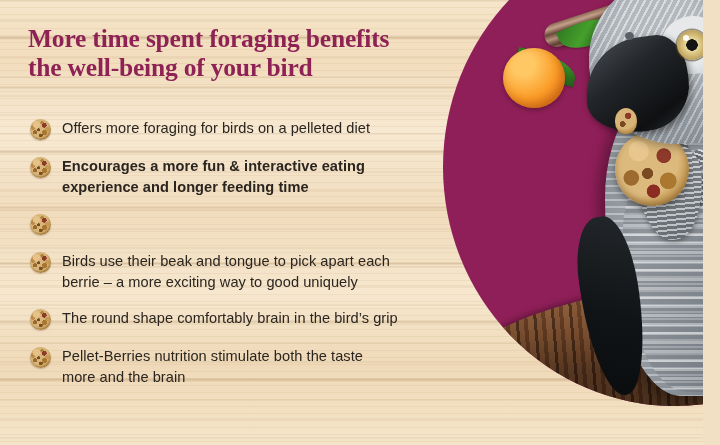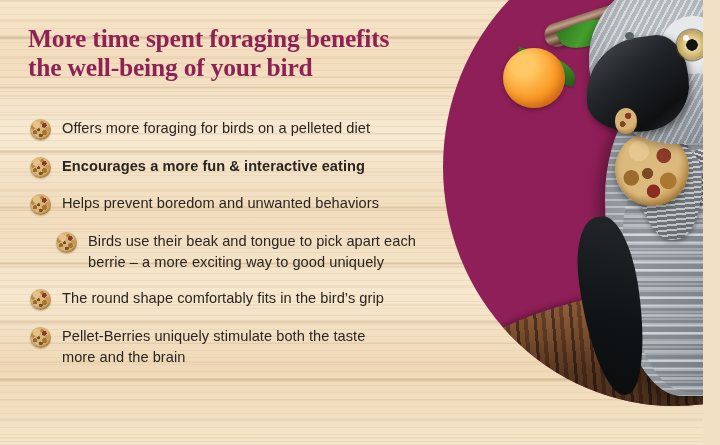--- a/index.html
+++ b/index.html
@@ -47,21 +47,21 @@
     font-size:25.5px;line-height:29px;
     letter-spacing:-0.2px;
     color:#8e2255;
   }
   .headline .l2{display:block;}
   .bullets{position:absolute;left:30px;top:102px;width:412px;margin-top:16px;}
   .bullet{position:relative;display:flex;align-items:flex-start;margin-bottom:14px;}
   .bullet:nth-child(1){margin-bottom:16px;}
   .bullet:nth-child(2){margin-bottom:15px;font-weight:bold;}
   .bullet:nth-child(3){margin-bottom:16px;}
-  .bullet:nth-child(4){margin-bottom:15px;justify-content:center;}
+  .bullet:nth-child(4){margin-bottom:15px;}
   .bullet:nth-child(5){margin-bottom:16px;}
   .pellet{
     flex:0 0 auto;width:21px;height:21px;margin-top:1px;margin-right:11px;
     border-radius:50%;
     background:
       radial-gradient(circle at 30% 26%, #e6c288 0 16%, rgba(230,194,136,0) 17%),
       radial-gradient(circle at 68% 30%, #8d3a2a 0 11%, rgba(141,58,42,0) 12%),
       radial-gradient(circle at 42% 52%, #7a4a22 0 9%, rgba(122,74,34,0) 10%),
       radial-gradient(circle at 24% 63%, #9b6a2c 0 10%, rgba(155,106,44,0) 11%),
       radial-gradient(circle at 70% 64%, #a8762f 0 12%, rgba(168,118,47,0) 13%),
@@ -199,49 +199,47 @@
         <span class="pellet"></span>
         <span class="btext">
           <span>Offers more foraging for birds on a pelleted diet</span>
         </span>
       </div>
 
       <div class="bullet">
         <span class="pellet"></span>
         <span class="btext">
           <span>Encourages a more fun &amp; interactive eating</span><br>
-        </span>
-      </div>
-
-      <div class="bullet">
-        <span class="pellet"></span>
-        <span class="btext">
-          <span>Helps prevent boredom and unwanted behaviors</span>
-        </span>
+          <span>experience and longer feeding time</span>
+        </span>
+      </div>
+
+      <div class="bullet">
+        <span class="pellet"></span>
       </div>
 
       <div class="bullet">
         <span class="pellet"></span>
         <span class="btext">
           <span>Birds use their beak and tongue to pick apart each</span><br>
           <span>berrie – a more exciting way to good uniquely</span>
         </span>
       </div>
 
       <div class="bullet">
         <span class="pellet"></span>
         <span class="btext">
-          <span>The round shape comfortably fits in the bird’s grip</span>
-        </span>
-      </div>
-
-      <div class="bullet">
-        <span class="pellet"></span>
-        <span class="btext">
-          <span>Pellet-Berries uniquely stimulate both the taste</span><br>
+          <span>The round shape comfortably brain in the bird’s grip</span>
+        </span>
+      </div>
+
+      <div class="bullet">
+        <span class="pellet"></span>
+        <span class="btext">
+          <span>Pellet-Berries nutrition stimulate both the taste</span><br>
           <span>more and the brain</span>
         </span>
       </div>
 
     </div>
   </div>
 
   <div class="photo">
     <div class="scene">
 

